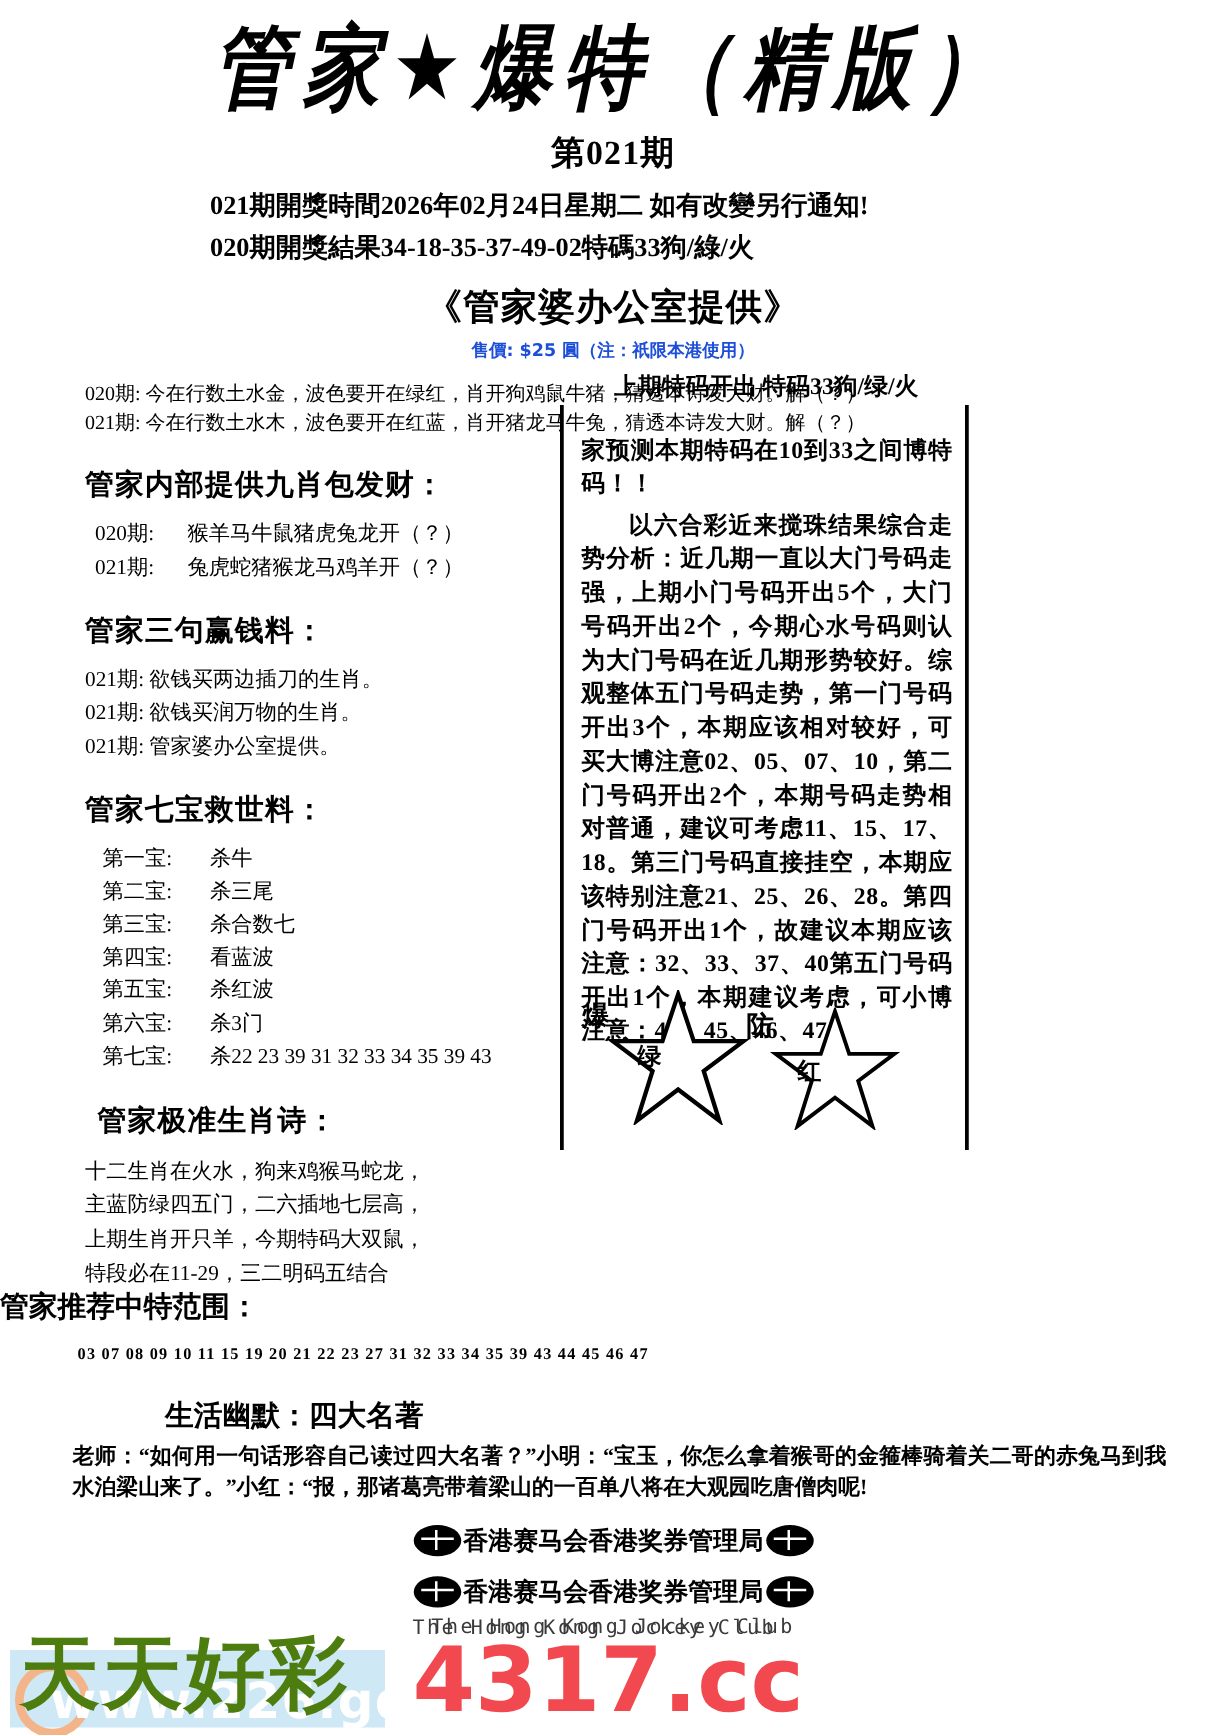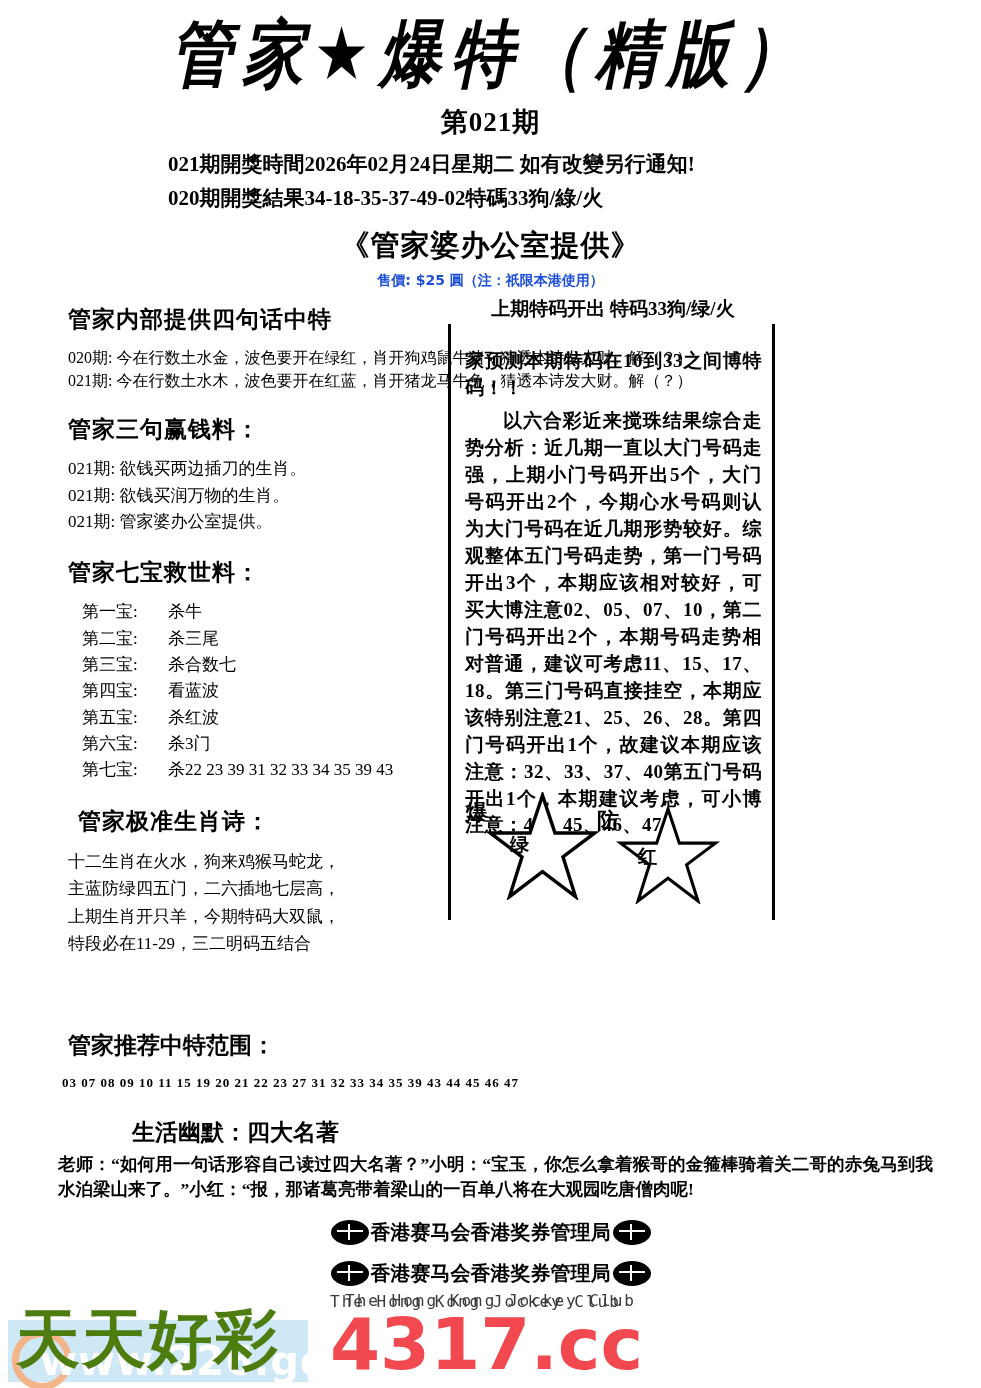--- a/index.html
+++ b/index.html
@@ -152,21 +152,20 @@
     font-weight: bold;
   }
   .star-inner-label {
     position: absolute;
     font-size: 19px;
     font-weight: bold;
   }
 
   
   .range-head {
-    margin-left: 68px;
     margin-top: 6px;
     font-size: 23px;
     font-weight: bold;
   }
   .range-nums {
     margin-left: 62px;
     margin-top: 14px;
     font-size: 13px;
     letter-spacing: 1px;
     font-weight: bold;
@@ -301,25 +300,33 @@
   <div class="draw-line">021期開獎時間2026年02月24日星期二 如有改變另行通知!</div>
   <div class="result-line">020期開獎結果34-18-35-37-49-02特碼33狗/綠/火</div>
   <div class="office-line">《管家婆办公室提供》</div>
   <div class="price-line">售價: $25 圓（注：祇限本港使用）</div>
 
   <div class="body-wrap">
 
     <div class="left-col">
 
       <div class="blk">
-        <div class="sec-head">管家内部提供四句话中特</div>
         <div class="line">020期: 今在行数土水金，波色要开在绿红，肖开狗鸡鼠牛猪，猜透本诗发大财。解（？）</div>
         <div class="line">021期: 今在行数土水木，波色要开在红蓝，肖开猪龙马牛兔，猜透本诗发大财。解（？）</div>
       </div>
 
+      <div class="blk">
+        <div class="sec-head">管家内部提供九肖包发财：</div>
+        <div class="line-lg zodiac-row">
+          <span class="zodiac-label">020期:</span><span>猴羊马牛鼠猪虎兔龙开（？）</span>
+        </div>
+        <div class="line-lg zodiac-row">
+          <span class="zodiac-label">021期:</span><span>兔虎蛇猪猴龙马鸡羊开（？）</span>
+        </div>
+      </div>
 
       <div class="blk">
         <div class="sec-head">管家三句赢钱料：</div>
         <div class="line-lg">021期: 欲钱买两边插刀的生肖。</div>
         <div class="line-lg">021期: 欲钱买润万物的生肖。</div>
         <div class="line-lg">021期: 管家婆办公室提供。</div>
       </div>
 
       <div class="blk">
         <div class="sec-head">管家七宝救世料：</div>

